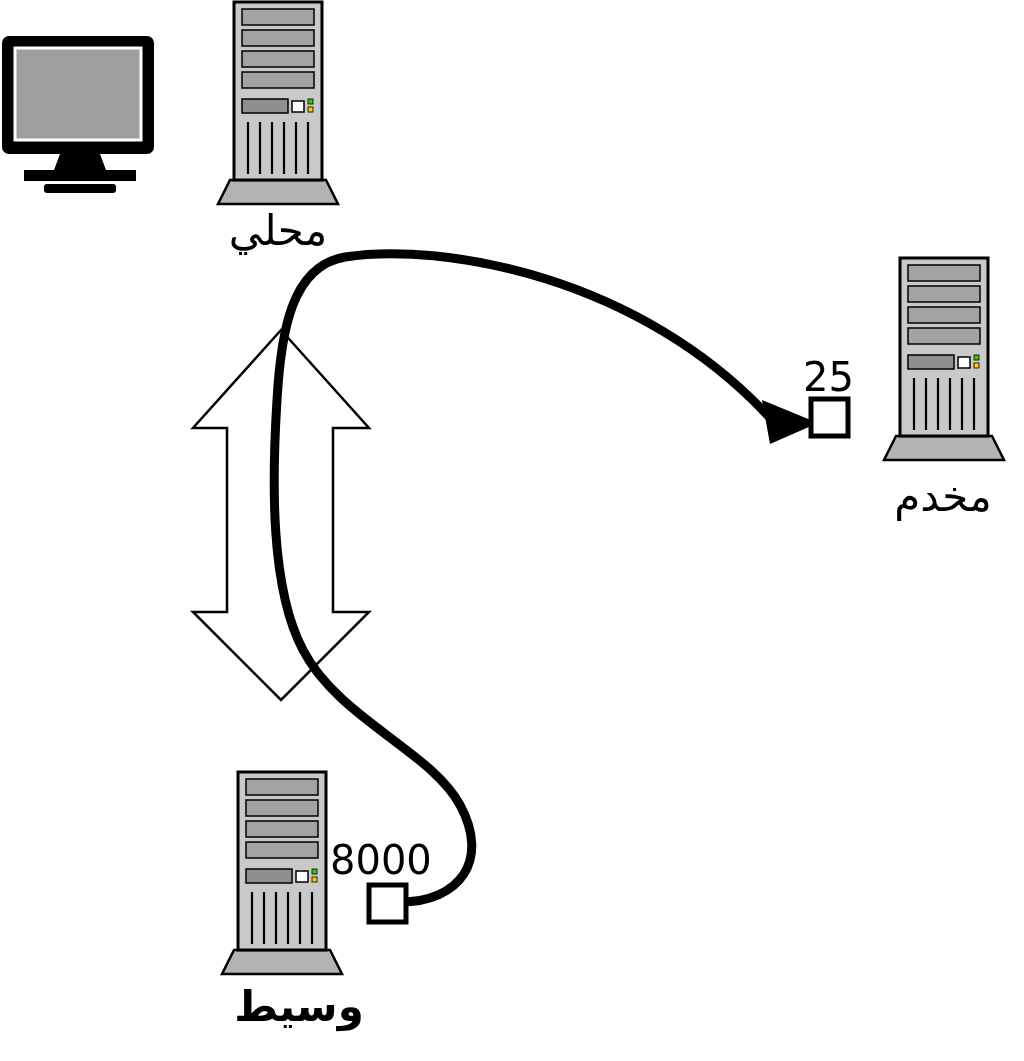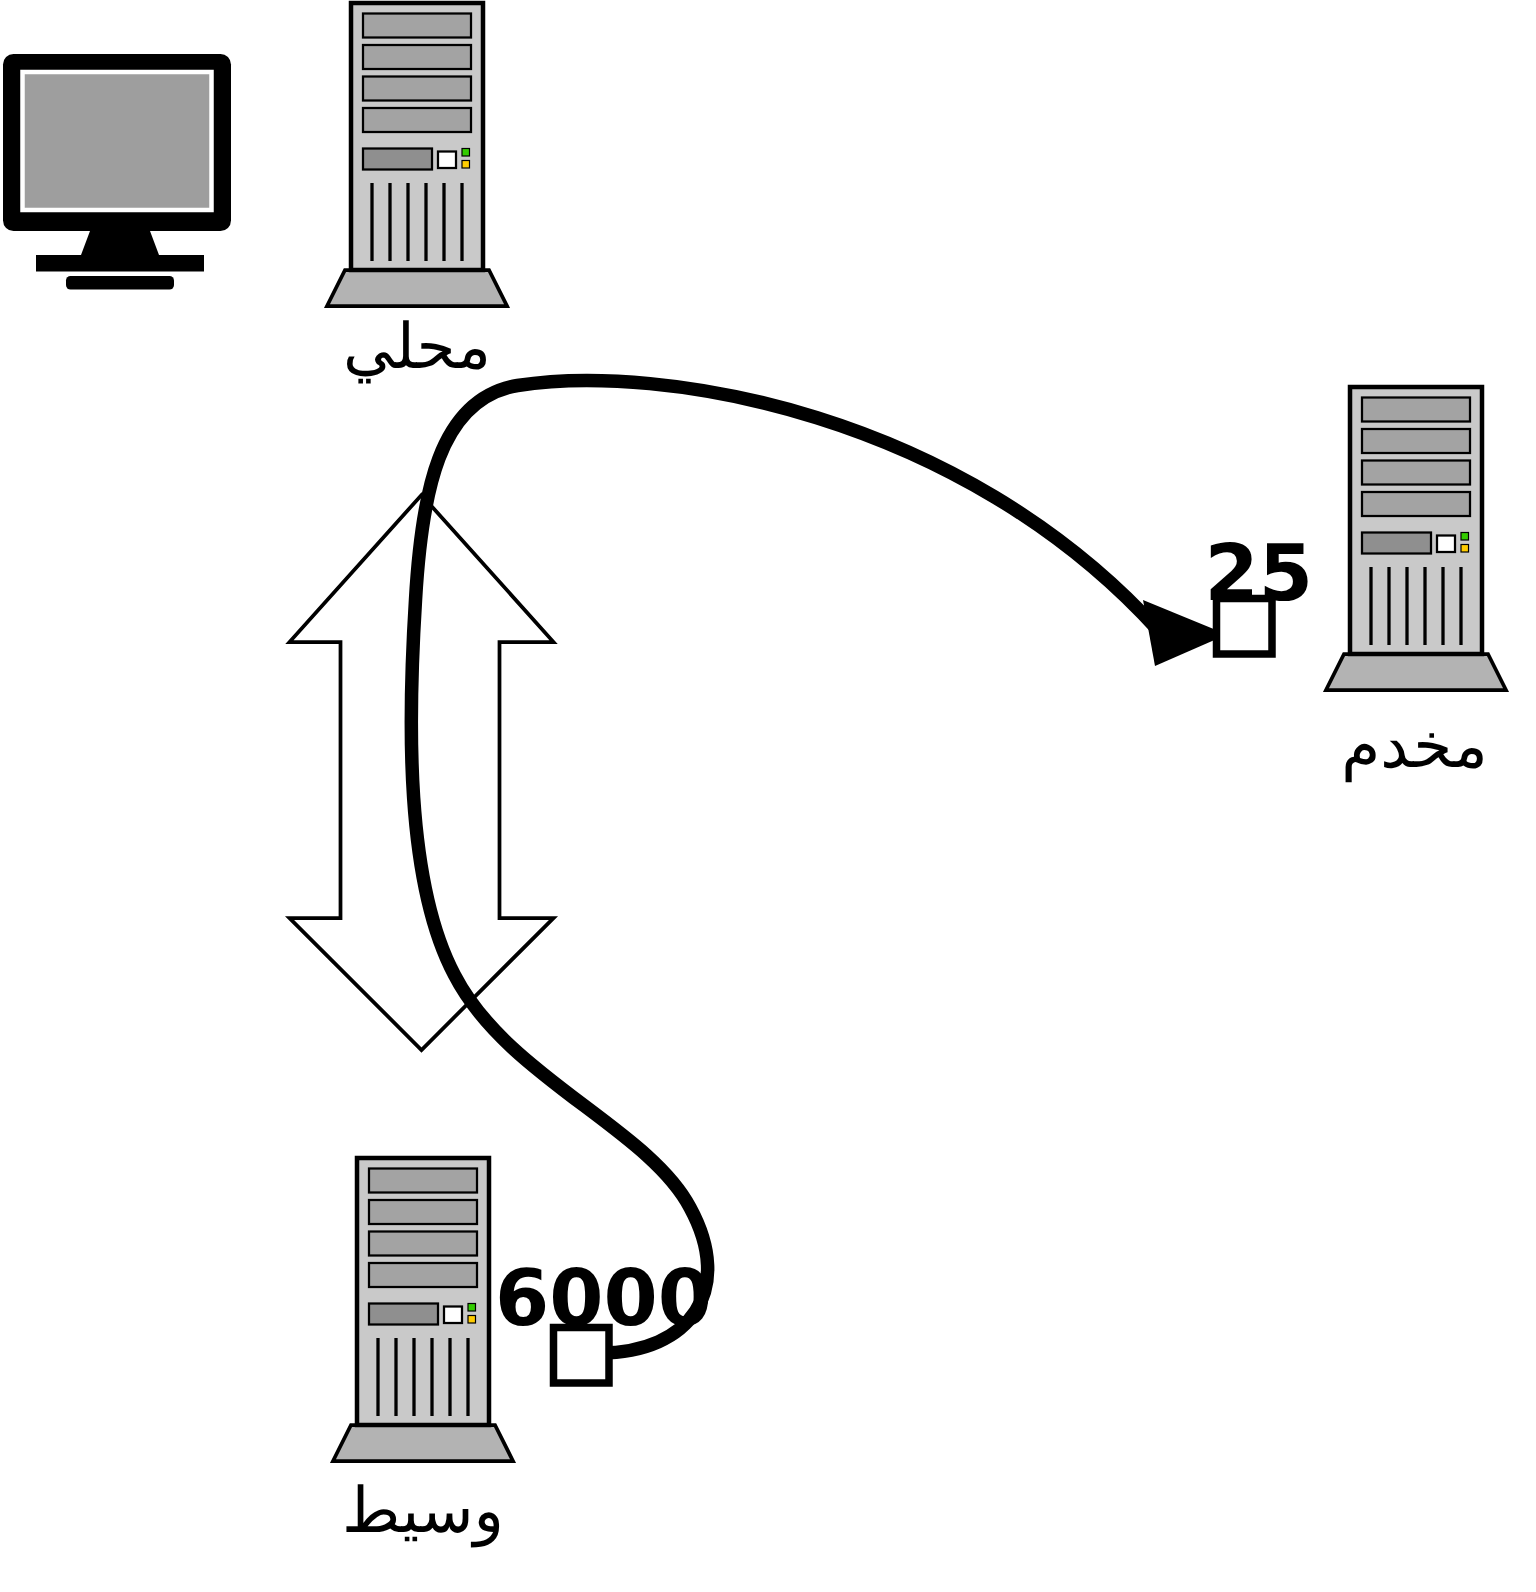--- a/index.html
+++ b/index.html
@@ -5,21 +5,21 @@
   :root{
     --bg:#ffffff; --line:#000000; --tower-body:#c9c9c9; --tower-slot:#a3a3a3;
     --tower-base:#b3b3b3; --tower-drive:#8f8f8f; --led-green:#33cc00;
     --led-yellow:#ffcc00; --monitor-screen:#9e9e9e;
   }
   html,body{margin:0;padding:0;background:var(--bg);}
   #canvas{position:relative;width:1024px;height:1061px;background:var(--bg);
           font-family:"DejaVu Sans",sans-serif;color:var(--line);overflow:hidden;}
   #scene{position:absolute;left:0;top:0;}
   .lbl{position:absolute;font-size:42px;line-height:1.1;text-align:center;white-space:nowrap;}
-  .num{position:absolute;font-size:52px;line-height:1;white-space:nowrap;font-weight:bold;}
+  .num{position:absolute;font-size:40px;line-height:1;white-space:nowrap;}
   .conn{position:absolute;left:355px;top:430px;width:220px;text-align:center;
         font-size:40px;line-height:1.4;}
   .tower-outline{fill:var(--tower-body);stroke:var(--line);stroke-width:3;}
   .slot{fill:var(--tower-slot);stroke:var(--line);stroke-width:1.5;}
   .vent{stroke:var(--line);stroke-width:2.2;}
   .port-square{fill:#ffffff;stroke:var(--line);stroke-width:5;}
 </style>
 </head>
 <body>
 
@@ -69,20 +69,20 @@
     <polygon points="818,423 762,400 770,444" fill="var(--line)"></polygon>
 
     <rect class="port-square" x="811" y="399" width="37" height="37"></rect>
     <rect class="port-square" x="369" y="885" width="37" height="37"></rect>
   </svg>
 
   <div class="lbl" style="left:178px;top:208px;width:200px;" lang="ar" dir="rtl">محلي</div>
 
   <div class="lbl" style="left:843px;top:474px;width:200px;" lang="ar" dir="rtl">مخدم</div>
 
-  <div class="lbl" style="left:182px;top:984px;width:200px;" lang="ar" dir="rtl">وسيط</div>
+  <div class="lbl" style="left:199px;top:984px;width:200px;font-weight:bold;" lang="ar" dir="rtl">وسيط</div>
 
 
   <div class="num" style="left:803px;top:357px;">25</div>
 
-  <div class="num" style="left:330px;top:840px;">6000</div>
+  <div class="num" style="left:330px;top:840px;">8000</div>
 
 </div>
 
 </body></html>

